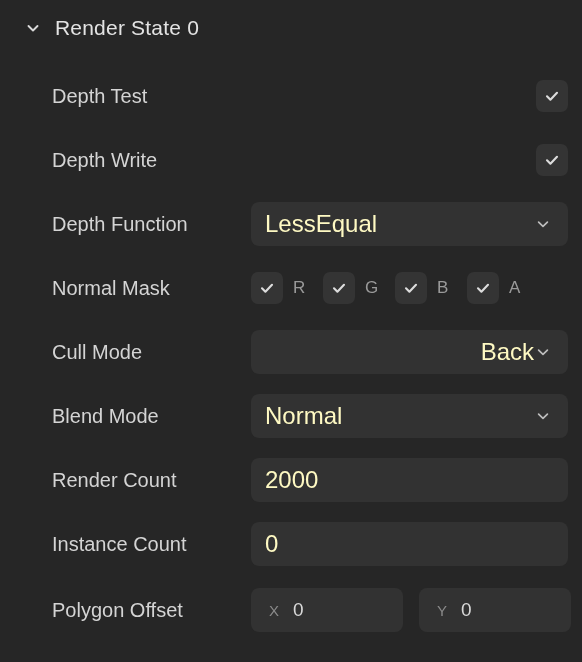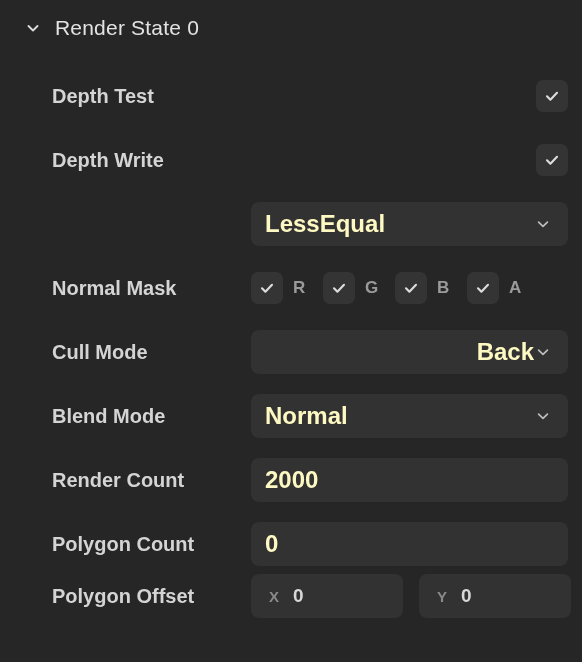--- a/index.html
+++ b/index.html
@@ -53,21 +53,20 @@
   }
 
   
   .row {
     position: absolute;
     left: 0;
     width: 476px;
     height: 64px;
     display: flex;
     align-items: center;
-    font-weight: bold;
   }
   .row-label {
     position: absolute;
     left: 52px;
     font-size: 20px;
     color: #d4d4d4;
     white-space: nowrap;
   }
 
   
@@ -209,20 +208,21 @@
   <div class="row" style="top:128px;">
     <span class="row-label">Depth Write</span>
     <span class="checkbox checkbox-right">
       <svg width="18" height="18" viewBox="0 0 18 18" aria-hidden="true">
         <polyline points="4,9.3 7.4,12.7 14,5.8" fill="none" stroke="#dcdcdc" stroke-width="2.1" stroke-linecap="round" stroke-linejoin="round"></polyline>
       </svg>
     </span>
   </div>
 
   <div class="row" style="top:192px;">
+    <span class="row-label">Depth Function</span>
     <div class="field">
       <span class="field-value">LessEqual</span>
       <span class="field-chevron">
         <svg width="16" height="16" viewBox="0 0 16 16" aria-hidden="true">
           <polyline points="3.6,6.1 8,10.4 12.4,6.1" fill="none" stroke="#bdbdbd" stroke-width="1.7" stroke-linecap="round" stroke-linejoin="round"></polyline>
         </svg>
       </span>
     </div>
   </div>
 
@@ -294,27 +294,27 @@
   </div>
 
   <div class="row" style="top:448px;">
     <span class="row-label">Render Count</span>
     <div class="field field-text">
       <span class="field-value">2000</span>
     </div>
   </div>
 
   <div class="row" style="top:512px;">
-    <span class="row-label">Polygon Count</span>
+    <span class="row-label">Instance Count</span>
     <div class="field field-text">
       <span class="field-value">0</span>
     </div>
   </div>
 
-  <div class="row" style="top:564px;">
+  <div class="row" style="top:578px;">
     <span class="row-label">Polygon Offset</span>
     <div class="vec-field vec-x">
       <span class="vec-axis">X</span>
       <span class="vec-value">0</span>
     </div>
     <div class="vec-field vec-y">
       <span class="vec-axis">Y</span>
       <span class="vec-value">0</span>
     </div>
   </div>

